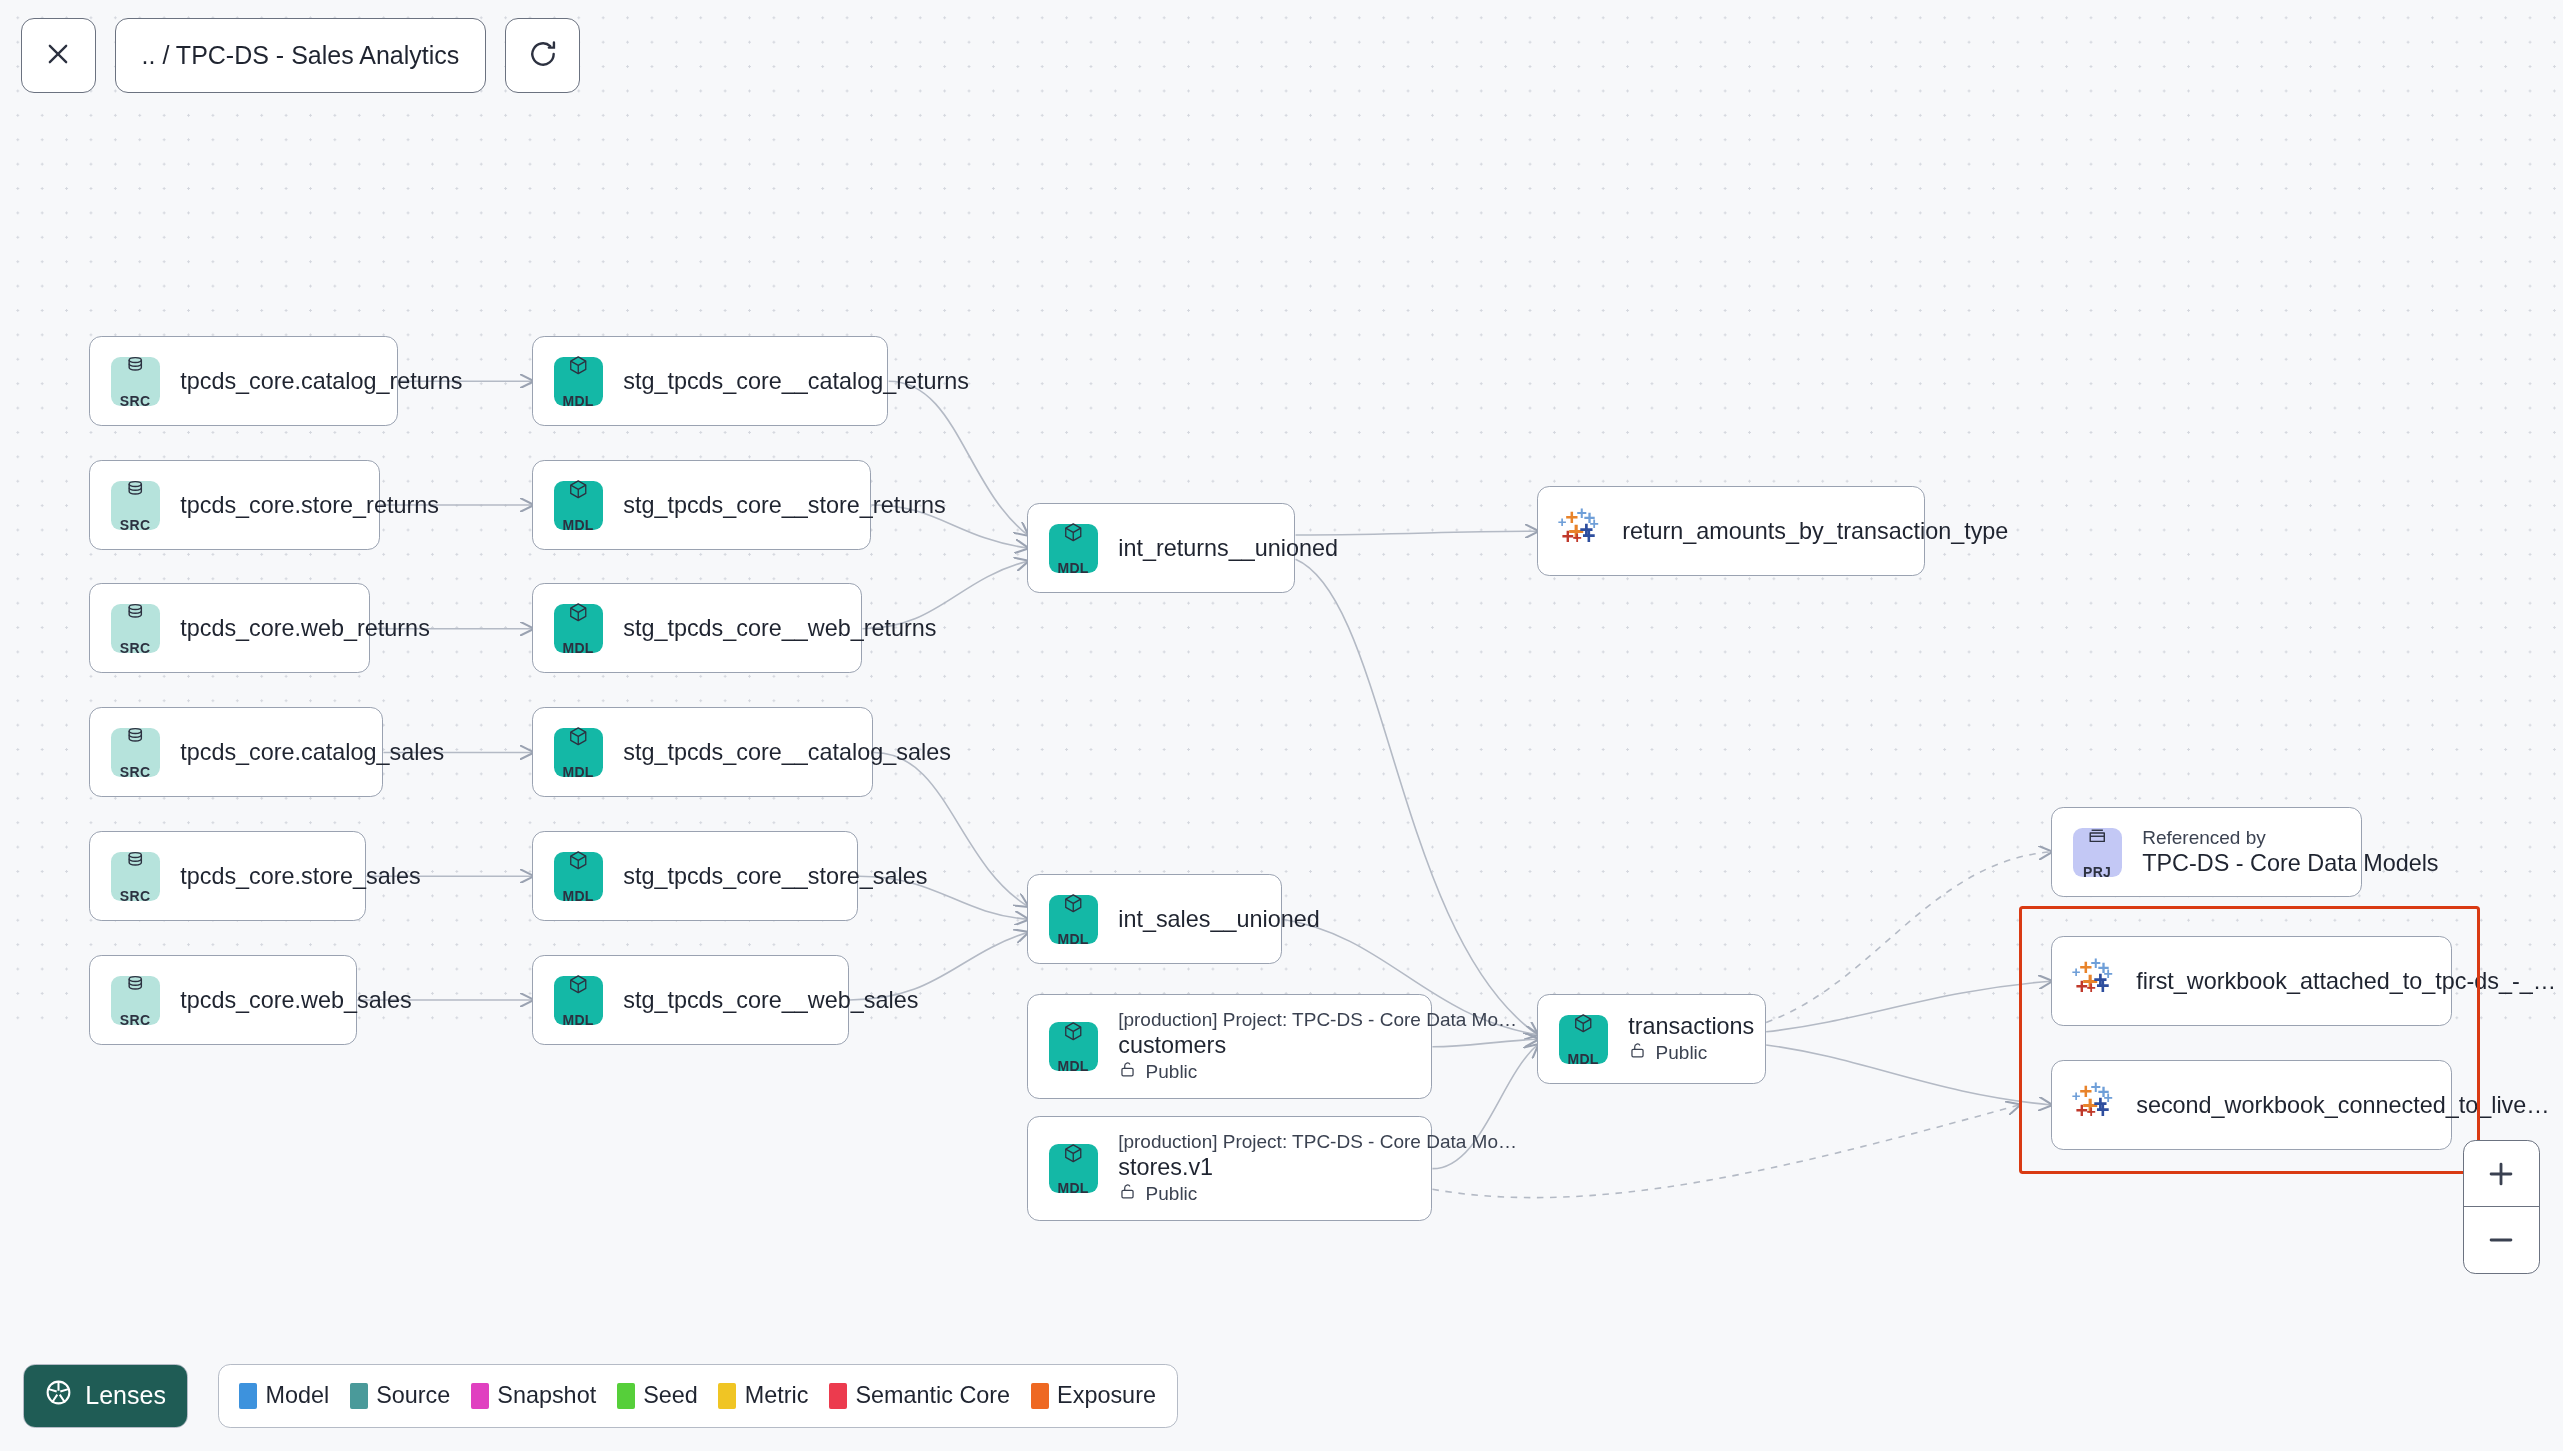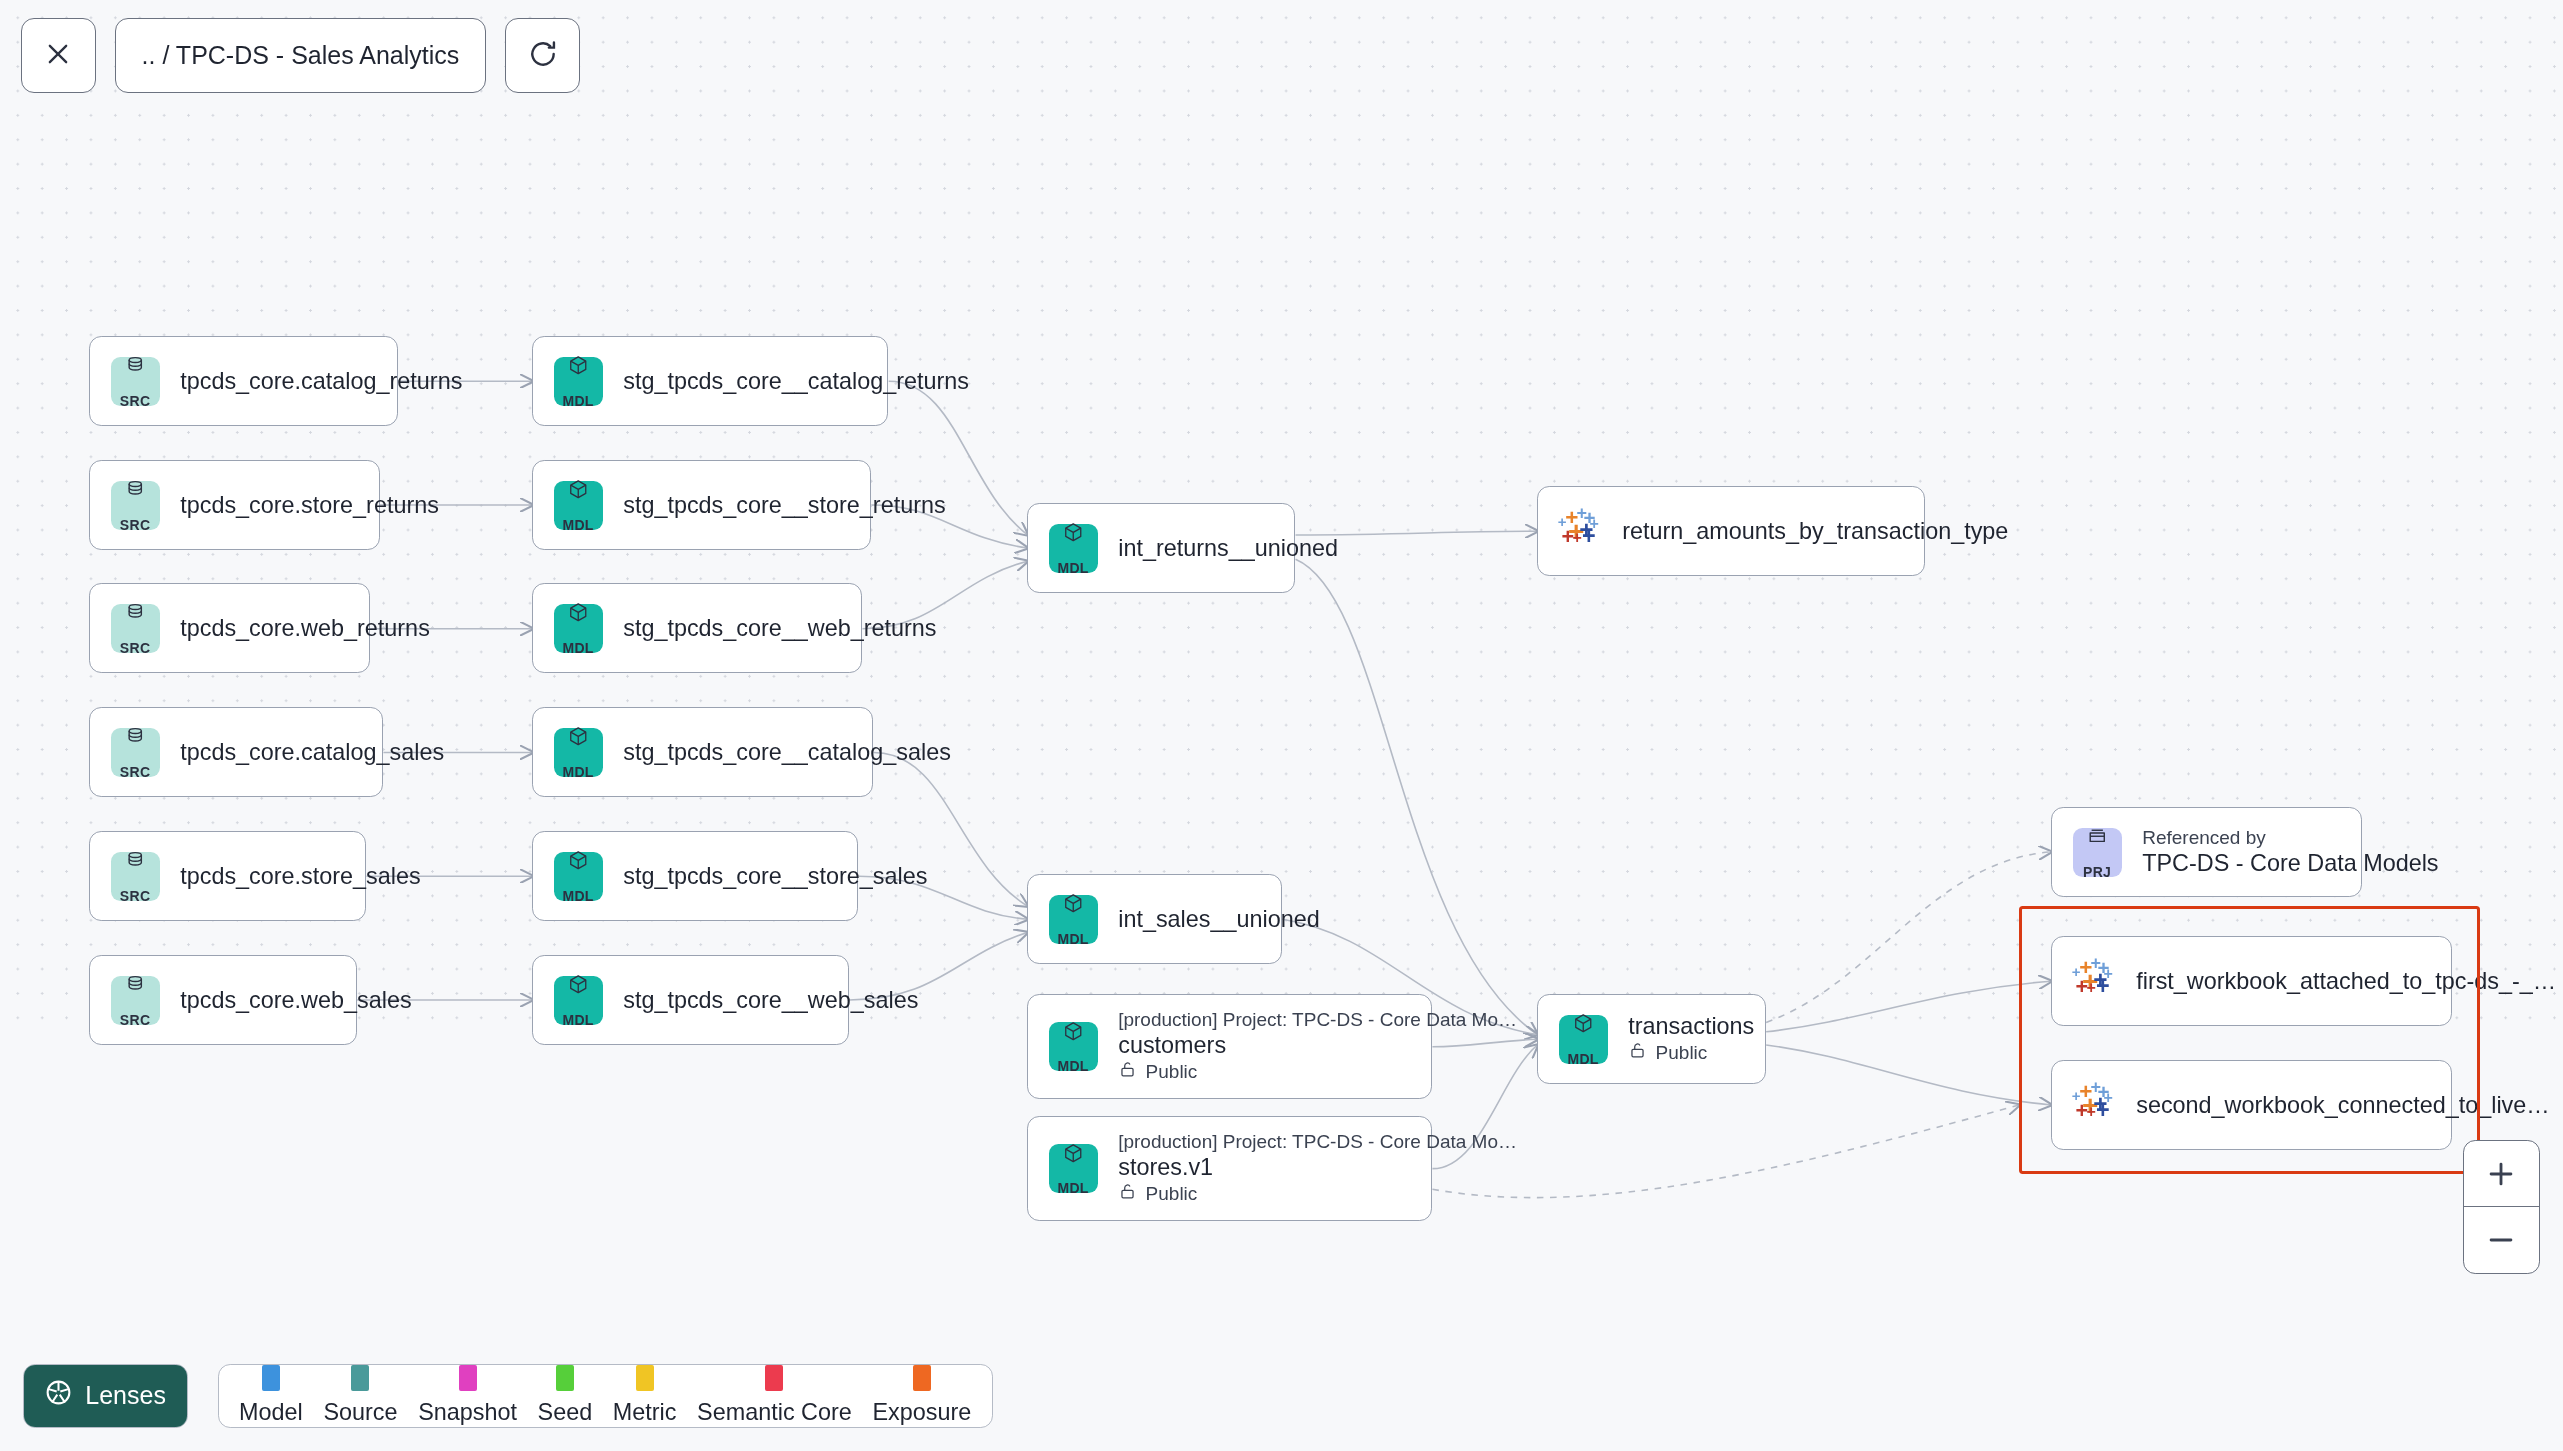--- a/index.html
+++ b/index.html
@@ -156,21 +156,21 @@
     cursor: pointer;
   }
   .legend {
     height: 64px;
     background: #fff;
     border: 1.4px solid #b5bbc6;
     border-radius: 12.2px;
     display: flex; align-items: center;
     padding: 0 20.6px; gap: 20.6px;
   }
-  .lgi { display: flex; align-items: center; gap: 8.4px; font-size: 23.4px; color: #1f2430; cursor: pointer; flex-direction: column; }
+  .lgi { display: flex; align-items: center; gap: 8.4px; font-size: 23.4px; color: #1f2430; cursor: pointer; }
   .sw { width: 18px; height: 26px; border-radius: 1.9px; flex: none; }
 </style>
 </head>
 <body>
 
 <div id="app">
 
   <div class="topbar">
     <div class="tb-btn">
       <span>

